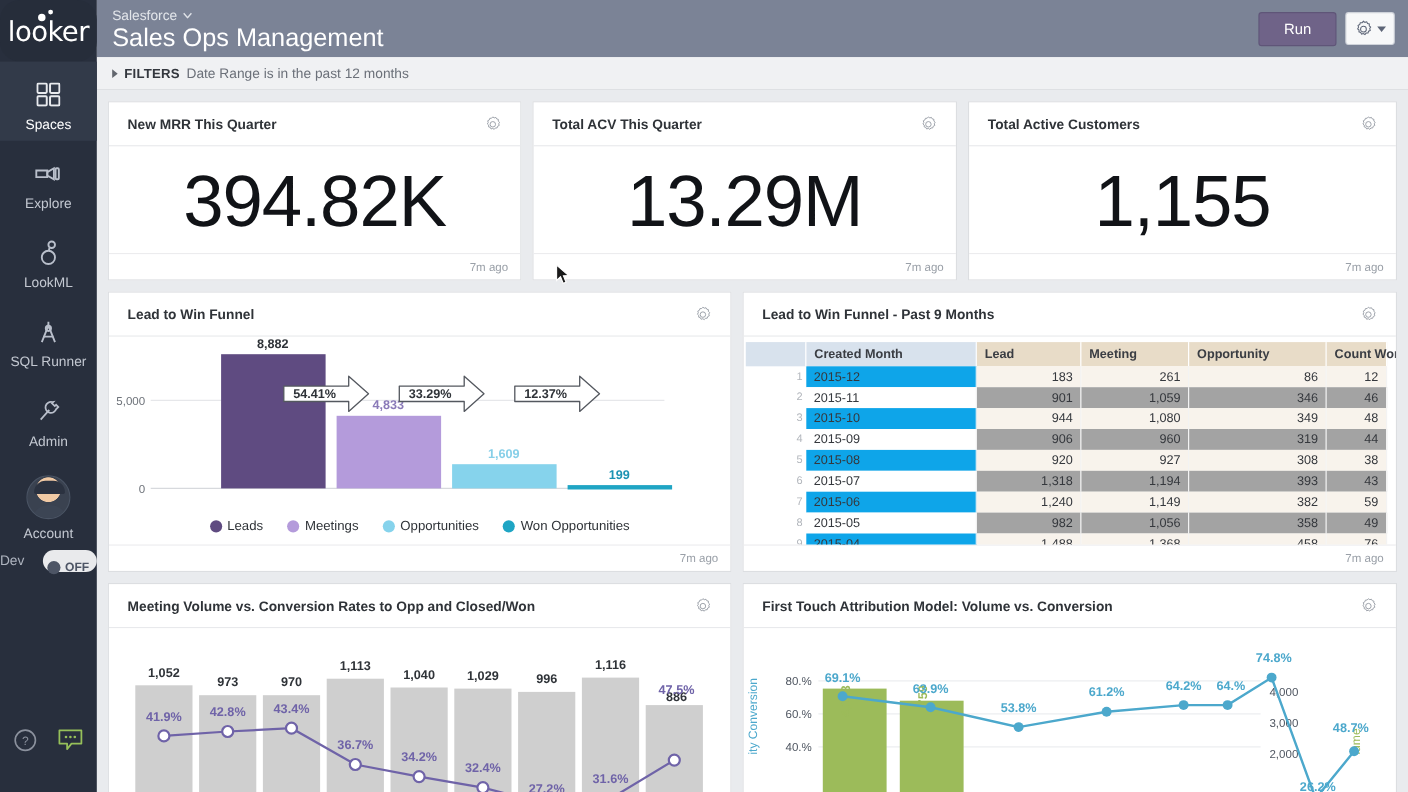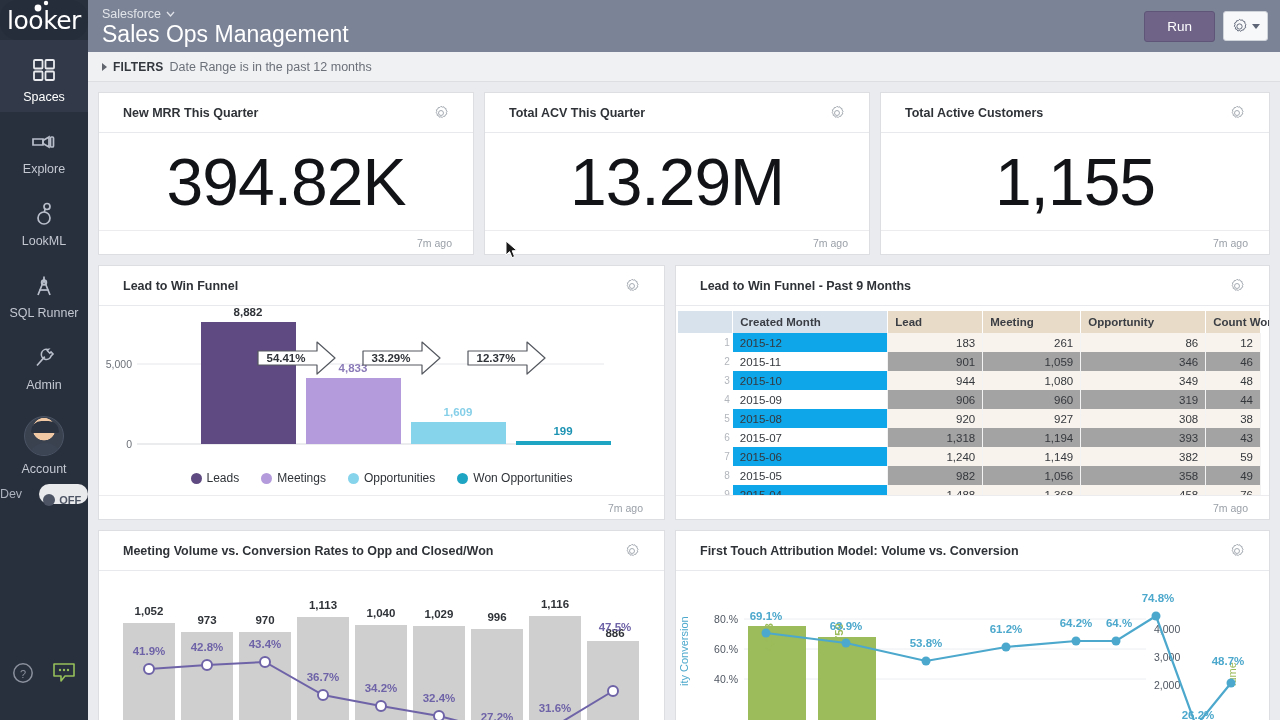--- a/index.html
+++ b/index.html
@@ -10,21 +10,21 @@
   }
   .app { display: flex; width: 1280px; height: 720px; }
 
   
   .sidebar {
     width: 88px; height: 720px; background: #282f3d;
     display: flex; flex-direction: column; align-items: center;
     flex-shrink: 0; position: relative;
   }
   .logo-wrap {
-    height: 40px; width: 100%;
+    height: 56px; width: 100%;
     display: flex; align-items: center; justify-content: center;
     background: #262d3a;
     border-radius: 18px;
   }
   .logo-text {
     color: #fff; font-size: 25px; letter-spacing: -0.5px;
     font-family: "DejaVu Sans", sans-serif; position: relative;
   }
   .logo-dots { position: absolute; top: -7px; left: 26px; }
   .nav-item {
@@ -96,26 +96,26 @@
 
   .board { flex: 1; background: #e9ebee; padding: 10px 10px 0 10px; overflow: hidden; }
   .row { display: flex; gap: 10px; margin-bottom: 10px; }
 
   .tile {
     background: #ffffff; border: 1px solid #dcdee1;
     display: flex; flex-direction: column; position: relative;
   }
   .tile-head {
     height: 40px; display: flex; align-items: center; justify-content: space-between;
-    padding: 0 24px; border-bottom: 1px solid #e8e9ec; flex-shrink: 0;
+    padding: 0 17px; border-bottom: 1px solid #e8e9ec; flex-shrink: 0;
   }
   .tile-title { font-size: 12.5px; font-weight: bold; color: #2f3338; }
   .tile-foot {
     height: 24px; border-top: 1px solid #ececee; display: flex;
-    align-items: center; justify-content: flex-end; padding-right: 21px; flex-shrink: 0;
+    align-items: center; justify-content: flex-end; padding-right: 11px; flex-shrink: 0;
   }
   .tile-foot span { font-size: 10.5px; color: #9aa0a8; }
   .tile-body { flex: 1; position: relative; overflow: hidden; }
 
   .kpi-value {
     display: flex; align-items: center; justify-content: center; height: 100%;
     font-size: 66px; color: #111317; font-weight: 300; letter-spacing: -1px;
     font-family: "Liberation Sans", sans-serif;
   }
 

